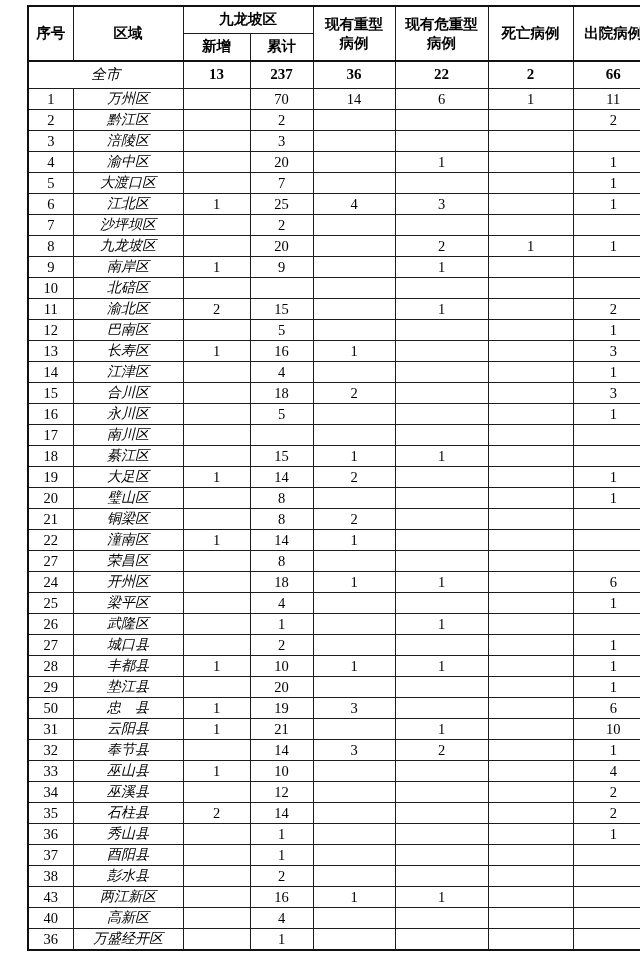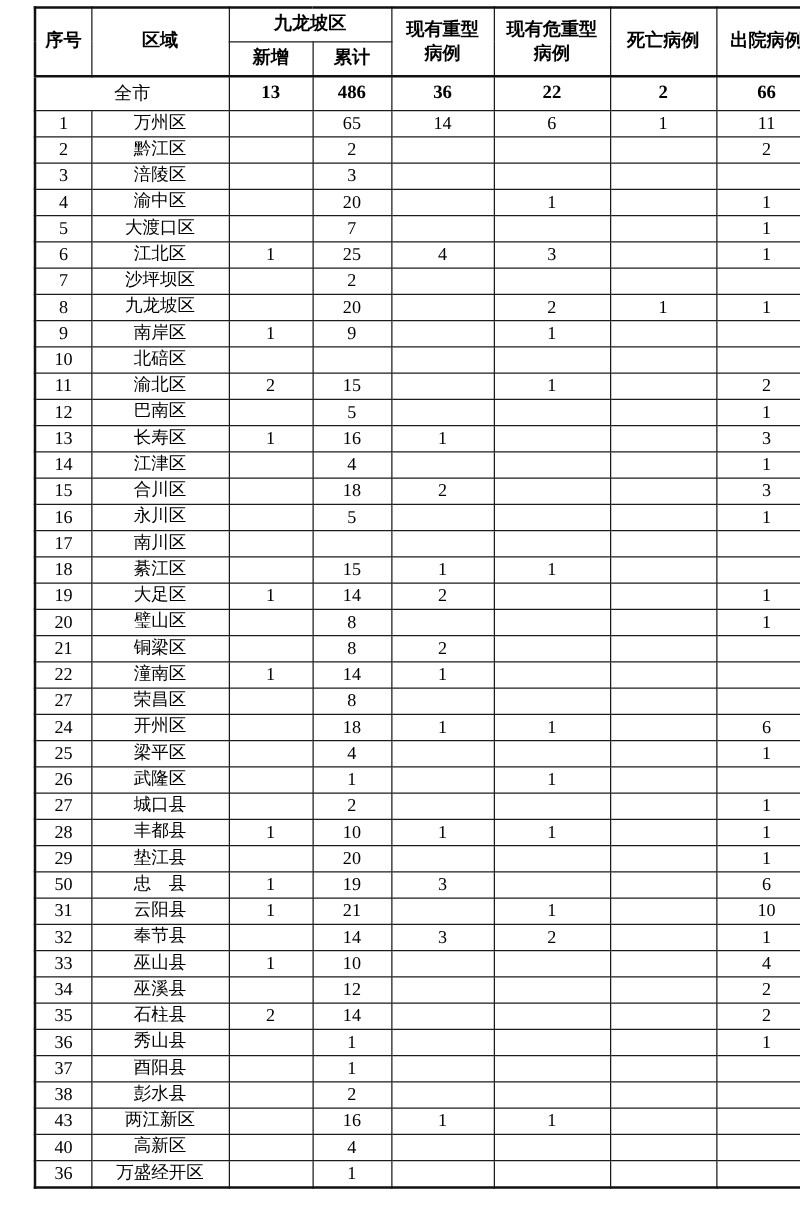--- a/index.html
+++ b/index.html
@@ -17,21 +17,21 @@
     white-space:pre-line;
     line-height:1.3;
   }
   tr.hrow1 { height:27px; }
   tr.hrow2 { height:28px; }
   tr.total-row { height:27px; }
   tr.total-row td { font-size:14.5px; }
   tr.total-row td.num { font-weight:bold; font-size:15px; }
   tbody.data td { height:21px; line-height:20px; padding:0; }
   td.num { font-size:14.5px; font-family:"Liberation Serif", serif; }
-  td.region { font-size:14px; font-family:"Liberation Serif", serif; }
+  td.region { font-size:14px; font-family:"Liberation Serif", serif;font-style:italic; }
 </style>
 </head>
 <body>
 
 <div class="table-wrap">
   <table>
     <colgroup>
       <col style="width:45px">
       <col style="width:110px">
       <col style="width:67px">
@@ -55,33 +55,33 @@
       </tr>
       <tr class="hrow2">
         <th>新增</th>
         <th>累计</th>
       </tr>
     </thead>
     <tbody>
       <tr class="total-row">
         <td colspan="2" class="region">全市</td>
         <td class="num">13</td>
-        <td class="num">486</td>
+        <td class="num">237</td>
         <td class="num">36</td>
         <td class="num">22</td>
         <td class="num">2</td>
         <td class="num">66</td>
       </tr>
     </tbody>
     <tbody class="data">
         <tr>
           <td class="num">1</td>
           <td class="region">万州区</td>
           <td class="num"></td>
-          <td class="num">65</td>
+          <td class="num">70</td>
           <td class="num">14</td>
           <td class="num">6</td>
           <td class="num">1</td>
           <td class="num">11</td>
         </tr>
         <tr>
           <td class="num">2</td>
           <td class="region">黔江区</td>
           <td class="num"></td>
           <td class="num">2</td>

